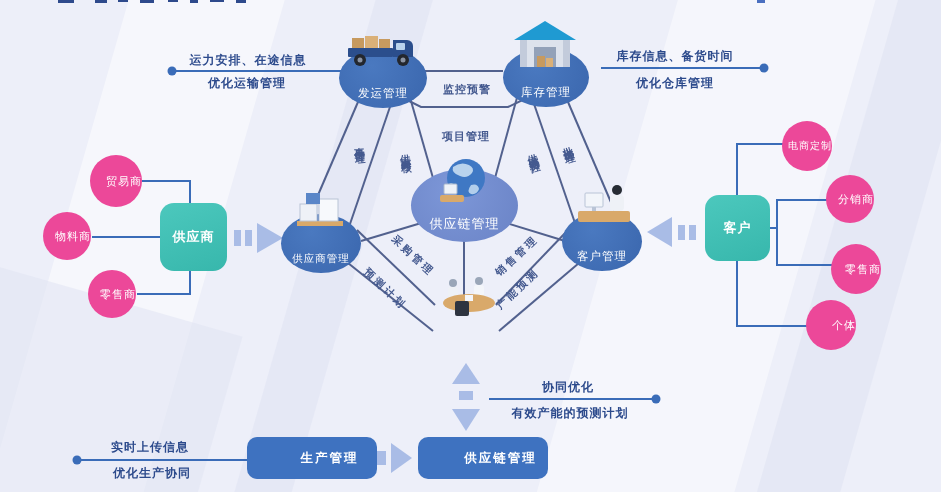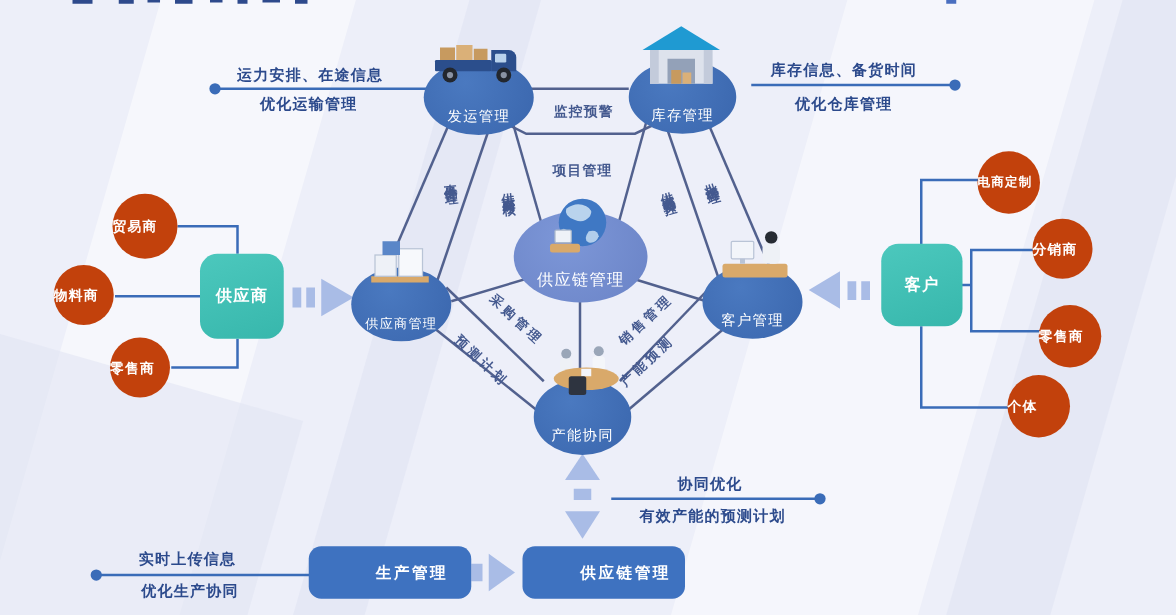--- a/index.html
+++ b/index.html
@@ -22,23 +22,23 @@
   .node-center{background:radial-gradient(circle at 40% 30%, #7d97d8, #6a83c6);}
   .icon{position:absolute;pointer-events:none;}
 
   .hub{
     position:absolute;border-radius:14px;
     background:linear-gradient(160deg,#4cc8bd,#37b7ac);
     display:flex;align-items:center;justify-content:center;
     color:#fff;font-weight:bold;font-size:13px;letter-spacing:1px;
   }
   .circle{
-    position:absolute;border-radius:50%;background:#c2410c;
-    display:flex;align-items:center;justify-content:flex-start;
-    color:#fff;font-weight:bold;font-size:11px;letter-spacing:1px;
+    position:absolute;border-radius:50%;background:#ec4899;
+    display:flex;align-items:center;justify-content:flex-end;
+    color:#fff;font-weight:normal;font-size:11px;letter-spacing:1px;
   }
   .bbox{
     position:absolute;border-radius:10px;background:#3e72c0;
     display:flex;align-items:center;justify-content:center;
     color:#fff;font-weight:bold;font-size:12.5px;letter-spacing:2px;padding-left:35px;
   }
   .callout{
     position:absolute;width:180px;text-align:center;
     color:#2c4a8c;font-weight:bold;font-size:12px;letter-spacing:1px;white-space:nowrap;
   }
@@ -148,23 +148,20 @@
   </div>
   <div class="node node-center" style="left:411px;top:169px;width:107px;height:64px;padding-bottom:9px;font-size:13px;">
     <span class="lbl">供应链管理</span>
   </div>
   <div class="node" style="left:562px;top:212px;width:80px;height:52px;padding-bottom:7px;font-size:11.5px;">
     <span class="lbl">客户管理</span>
   </div>
   <div class="node" style="left:281px;top:214px;width:80px;height:52px;padding-bottom:7px;font-size:10.5px;">
     <span class="lbl">供应商管理</span>
   </div>
-  <div class="node" style="left:427px;top:303px;width:78px;height:53px;padding-bottom:8px;font-size:11.5px;">
-    <span class="lbl">产能协同</span>
-  </div>
 
   <svg class="icon" style="left:347px;top:31px;" width="76" height="38" viewBox="0 0 76 38">
     <rect x="1" y="17" width="45" height="9" rx="1" fill="#2b4e8c"></rect>
     <rect x="5" y="7" width="12" height="10" fill="#c79a5f"></rect>
     <rect x="18" y="5" width="13" height="12" fill="#dab078"></rect>
     <rect x="32" y="8" width="11" height="9" fill="#c79a5f"></rect>
     <path d="M46,9 h14 a6,6 0 0 1 6,6 v11 h-20 z" fill="#2b4e8c"></path>
     <rect x="49" y="12" width="9" height="7" rx="1" fill="#b9d2ec"></rect>
     <circle cx="13" cy="29" r="6" fill="#23272e"></circle>
       <circle cx="13" cy="29" r="2.5" fill="#8a93a3"></circle>

